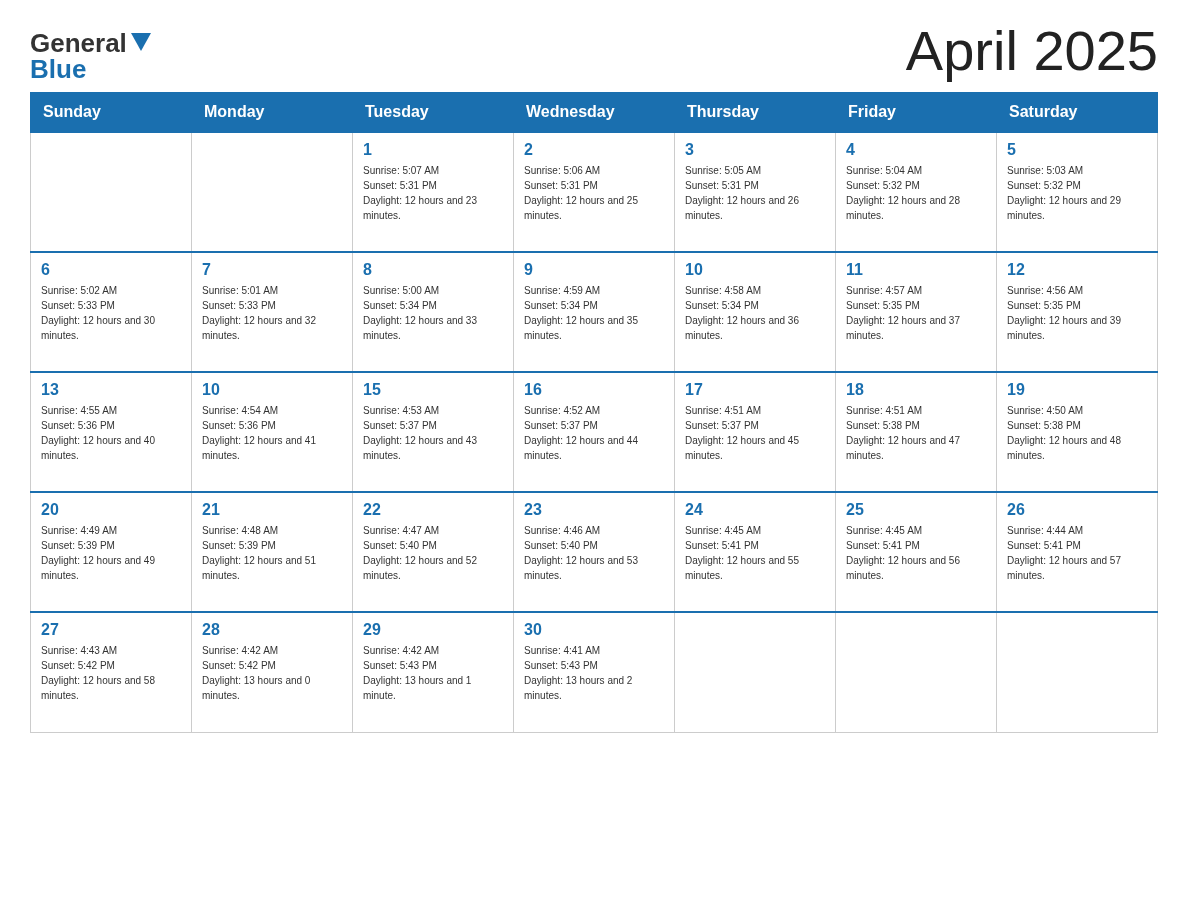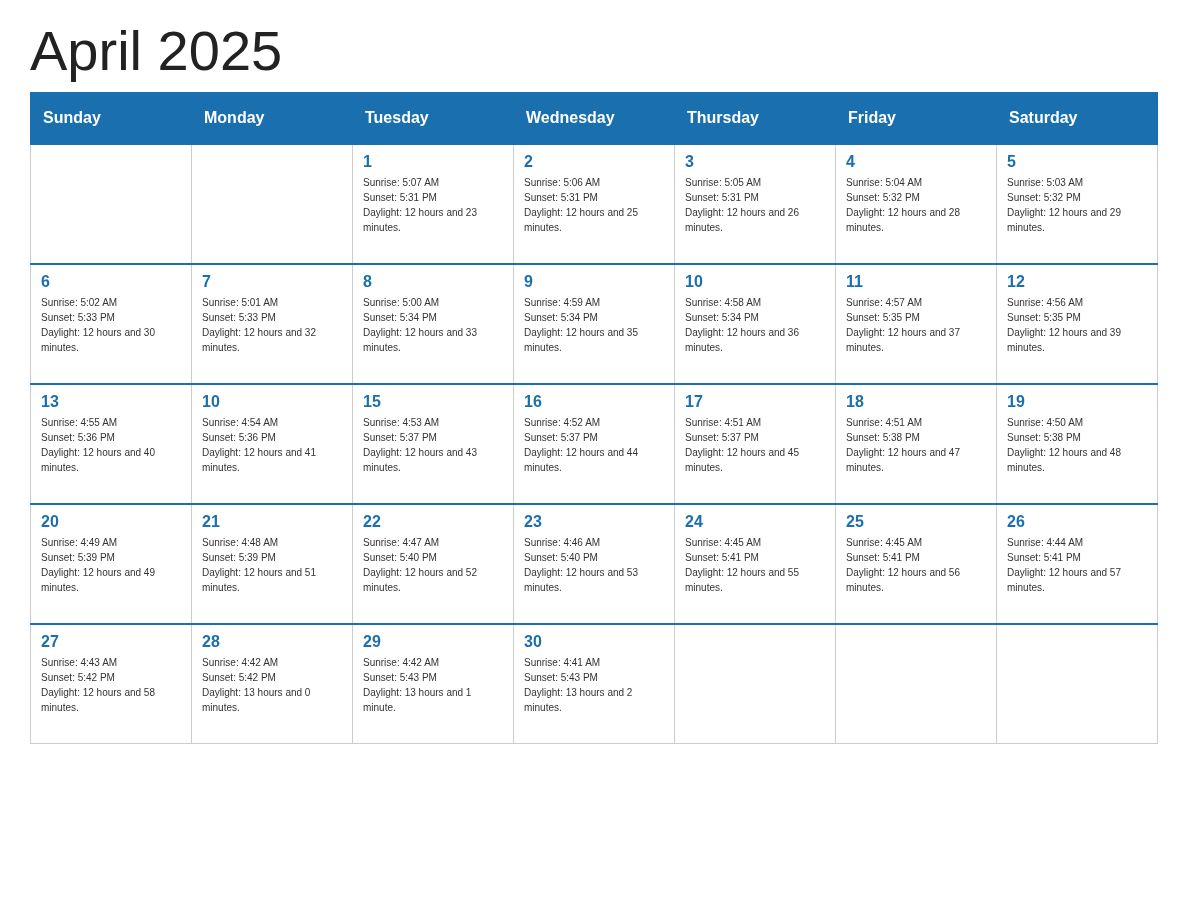--- a/index.html
+++ b/index.html
@@ -63,21 +63,21 @@
     .calendar {
       width: 100%;
       border-collapse: collapse;
       margin-top: 10px;
     }
     .calendar thead tr th {
       background-color: #1a6faf;
       color: #fff;
       font-size: 16px;
       font-weight: bold;
-      padding: 16px 12px;
+      padding: 10px 12px;
       text-align: left;
       border: 1px solid #1a6faf;
     }
     .calendar tbody tr td {
       vertical-align: top;
       padding: 8px 10px;
       border: 1px solid #ccc;
       font-size: 13px;
       color: #333;
       width: calc(100% / 7);
@@ -100,20 +100,27 @@
       background: #fff;
     }
     .calendar tbody tr {
       border-top: 2px solid #1a6faf;
     }
   </style>
 </head>
 <body>
 
 <div class="header">
+  <div class="logo">
+    <div style="display:flex; align-items:center;">
+      <span class="logo-general">General</span>
+      <div class="logo-triangle"></div>
+    </div>
+    <span class="logo-blue">Blue</span>
+  </div>
   <div class="title-section">
     <div class="main-title">April 2025</div>
   </div>
 </div>
 
 <table class="calendar">
   <thead>
     <tr>
     <th>Sunday</th>
         <th>Monday</th>

